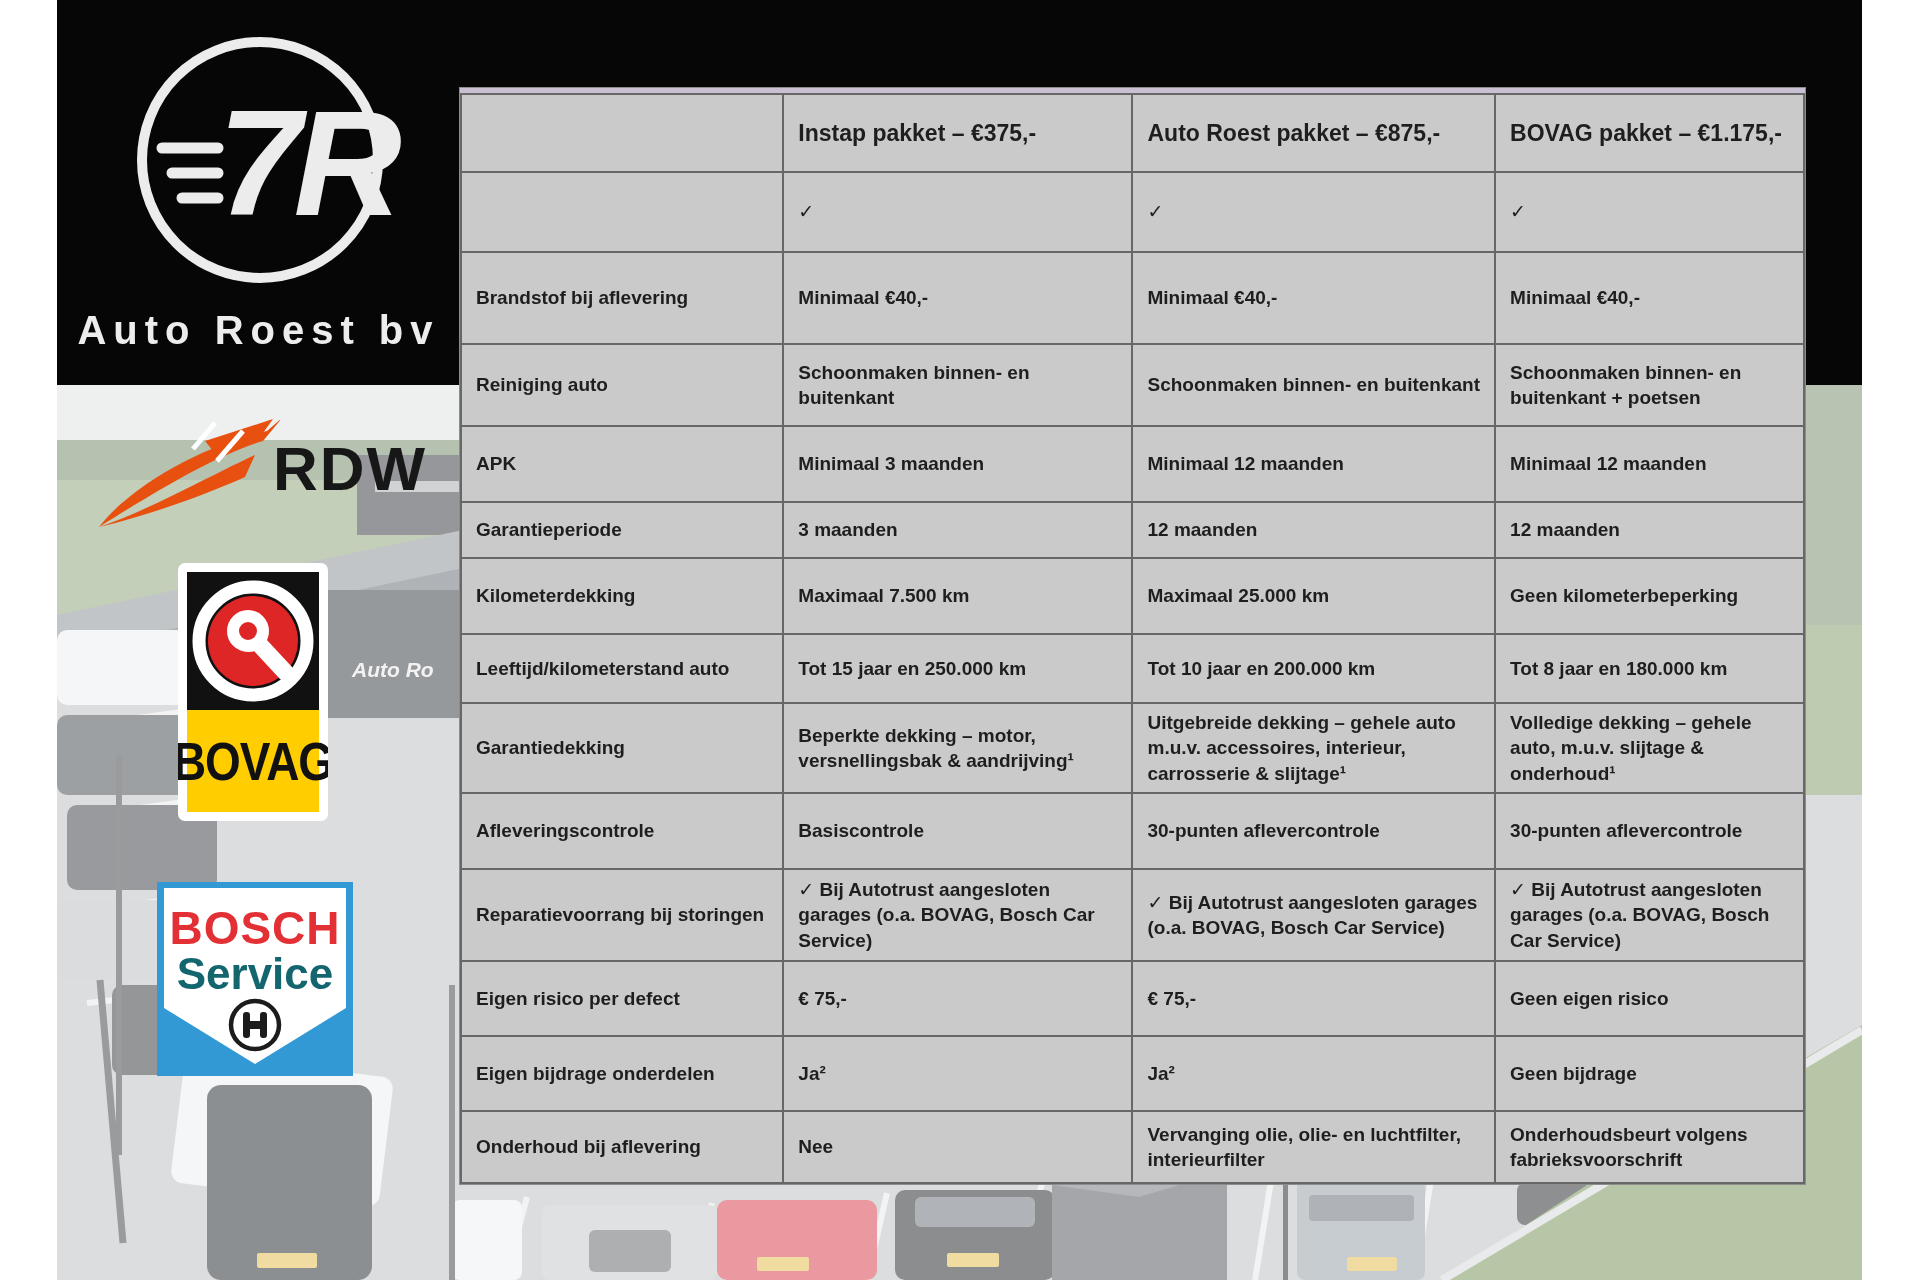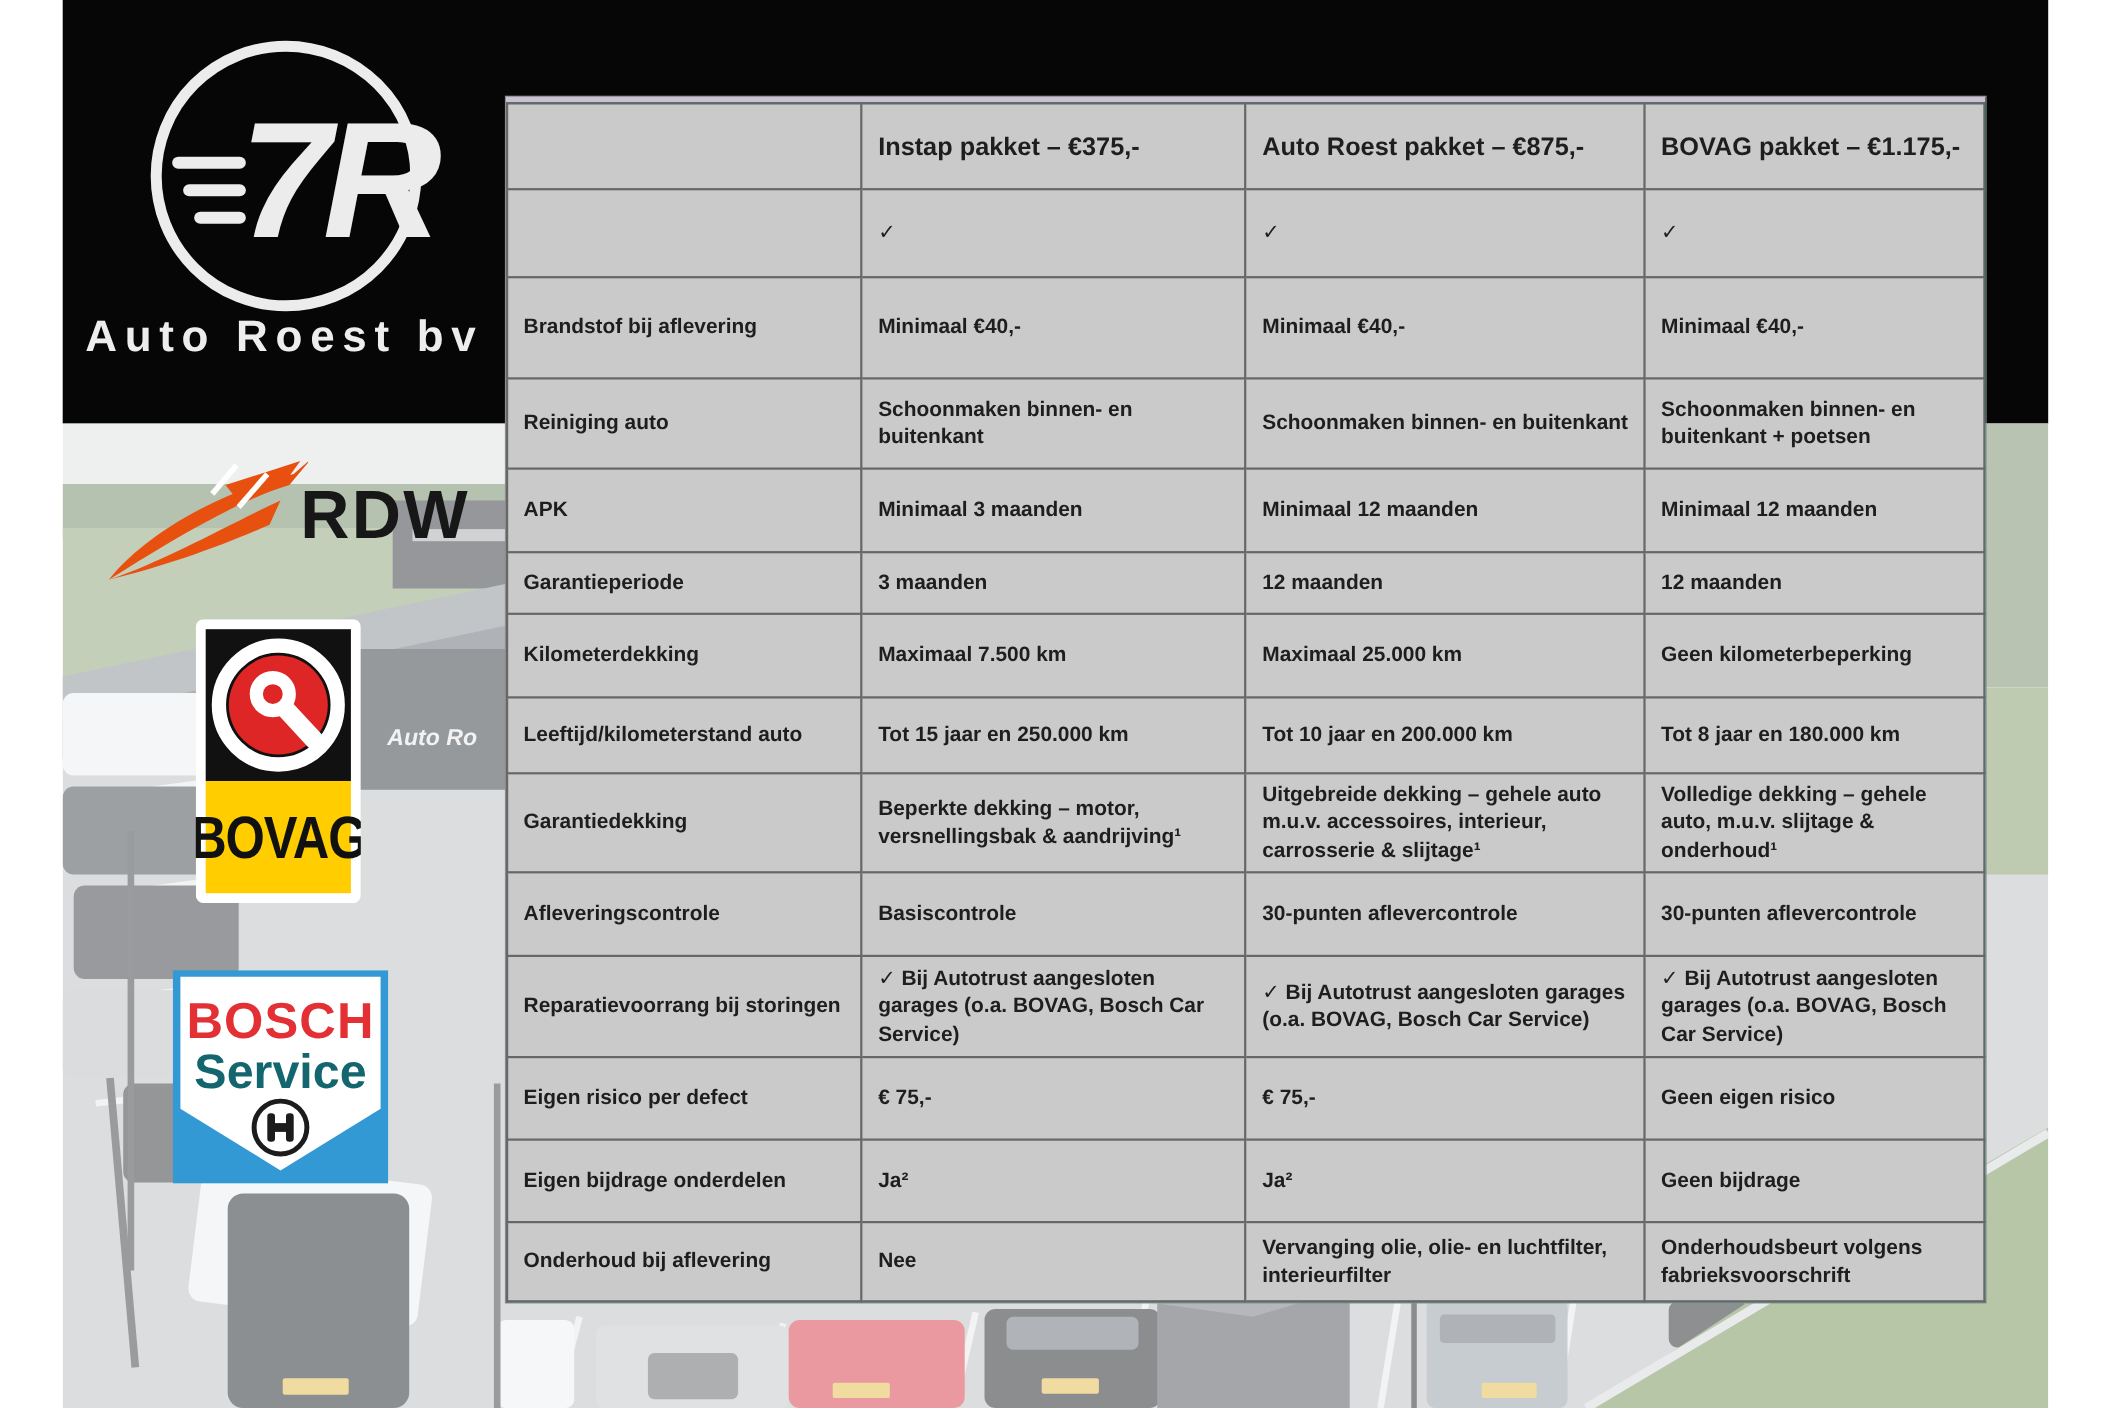--- a/index.html
+++ b/index.html
@@ -5,21 +5,21 @@
   html,body{margin:0;padding:0;background:#ffffff;}
   .stage{position:relative;width:1920px;height:1280px;overflow:hidden;background:#ffffff;
          font-family:"Liberation Sans","DejaVu Sans",sans-serif;}
 
   
   .black-band{position:absolute;left:57px;top:0;width:1805px;height:385px;background:#060606;}
   .photo{position:absolute;left:57px;top:385px;width:1805px;height:895px;}
 
   
   .ar-logo{position:absolute;left:90px;top:10px;width:340px;height:360px;}
-  .ar-name{position:absolute;left:57px;top:284px;width:403px;text-align:center;
+  .ar-name{position:absolute;left:57px;top:308px;width:403px;text-align:center;
            color:#ededed;font-weight:bold;font-size:40px;letter-spacing:7px;}
 
   
   .rdw{position:absolute;left:95px;top:415px;width:320px;height:115px;}
   .rdw-wing{position:absolute;left:0;top:0;width:185px;height:115px;}
   .rdw-text{position:absolute;left:178px;top:18px;font-family:Liberation Sans, sans-serif;
             font-weight:bold;font-size:62px;color:#171717;letter-spacing:2px;text-align:right;}
 
   
   .bovag{position:absolute;left:178px;top:563px;width:150px;height:258px;}

